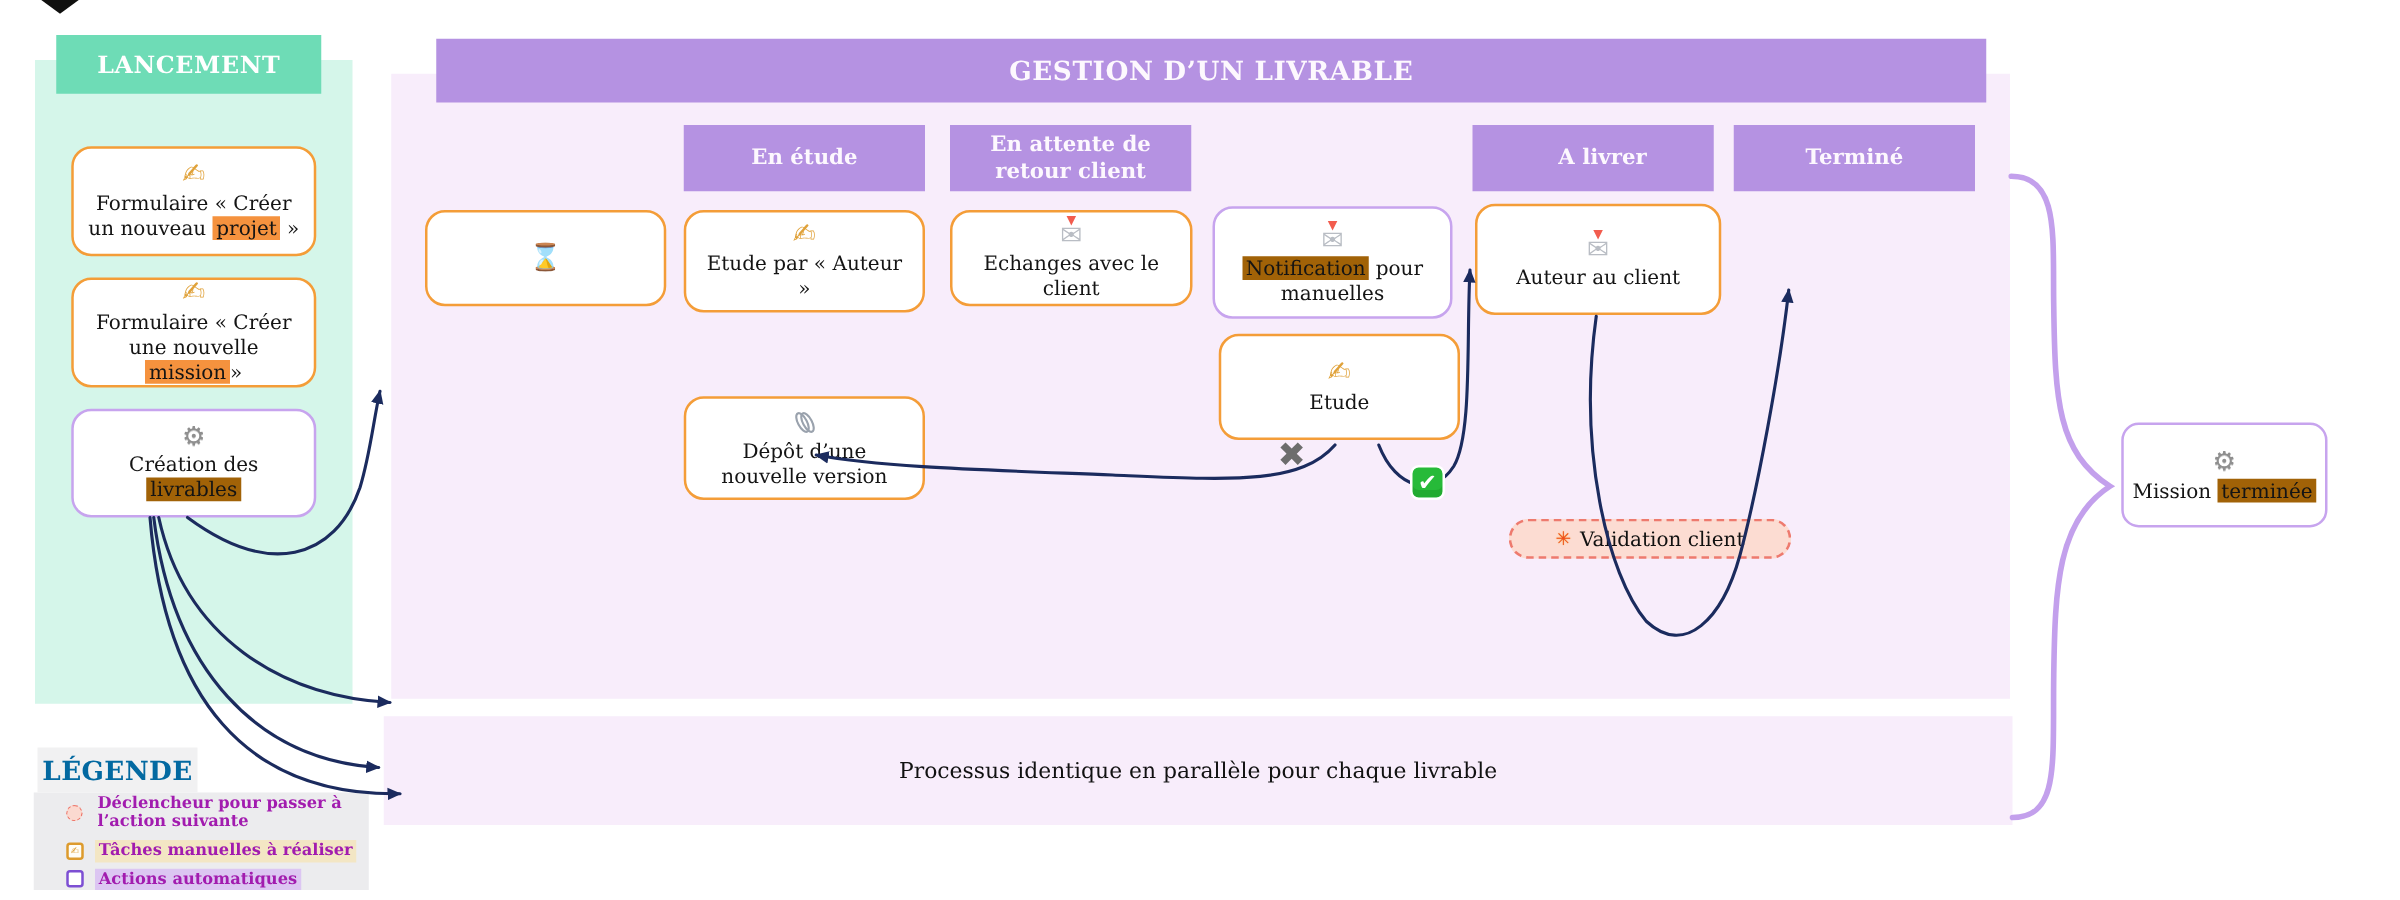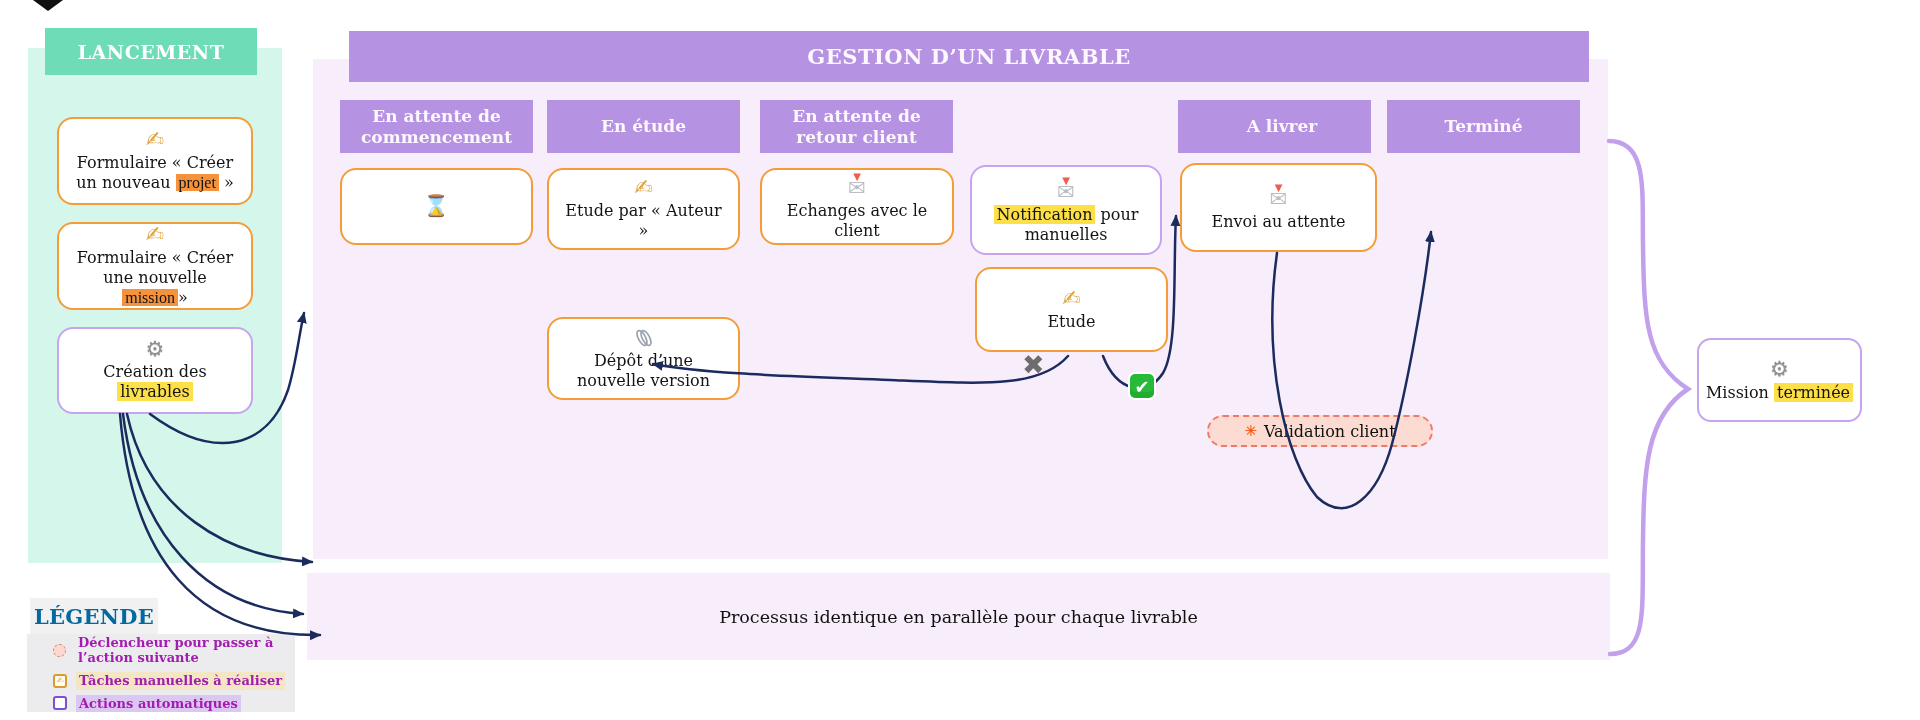--- a/index.html
+++ b/index.html
@@ -23,22 +23,22 @@
     display:flex; align-items:center; justify-content:center; font-size:17.5px; color:#111; z-index:1;}
   
   .col-header { position:absolute; top:100px; height:53px; width:193px; background:#b592e2;
     color:#fdf8fe; font-weight:bold; font-size:17px; line-height:1.18; text-align:center;
     display:flex; align-items:center; justify-content:center; z-index:2; padding:0 6px;}
   
   .card { position:absolute; background:#fff; border:2.5px solid #f49d38; border-radius:16px;
     display:flex; flex-direction:column; align-items:center; justify-content:center;
     text-align:center; font-size:16px; line-height:1.25; padding:5px 10px; gap:2px; z-index:2;}
   .card.purple { border-color:#c7a4ee; }
-  .hl-orange { background:#f5923e; padding:0 3px;font-family:Liberation Serif, serif; }
-  .hl-purple { background:#fde047; padding:0 3px; }
+  .hl-orange { background:#f5923e; padding:0 3px; }
+  .hl-purple { background:#a16207; padding:0 3px; }
   
   .ic { font-family:"DejaVu Sans", "Liberation Sans", sans-serif; line-height:1; display:block; }
   .ic-hand { color:#e0a23a; font-size:22px; }
   .ic-gear { color:#8f8f8f; font-size:21px; text-shadow:0 1px 0 #cfcfcf; }
   .ic-hour { color:#7b4f35; font-size:21px; }
   .mailwrap { display:flex; flex-direction:column; align-items:center; line-height:1; }
   .mail-arrow { font-family:"DejaVu Sans",sans-serif; color:#f25c4e; font-size:10px; margin-bottom:-4px; position:relative; z-index:1;}
   .mail-env { font-family:"DejaVu Sans",sans-serif; color:#b9bdc4; font-size:21px; }
   .clip-svg { display:block; }
   
@@ -100,23 +100,20 @@
   <div class="card purple" style="left:57px; top:327px; width:196px; height:87px;">
     <span class="ic ic-gear">⚙</span>
     <div><span>Création des </span><span class="hl-purple">livrables</span><span></span></div>
   </div>
 
   <div class="main-panel"></div>
   <div class="main-header">
     <span>GESTION D’UN LIVRABLE</span>
   </div>
 
-  <div class="col-header" style="left:340px;">
-      <span>En attente de commencement</span>
-    </div>
   <div class="col-header" style="left:547px;">
       <span>En étude</span>
     </div>
   <div class="col-header" style="left:760px;">
       <span>En attente de retour client</span>
     </div>
   <div class="col-header" style="left:1178px;padding-left:21px;">
       <span>A livrer</span>
     </div>
   <div class="col-header" style="left:1387px;">
@@ -146,21 +143,21 @@
         <span class="mail-env">✉</span>
       </span>
     <div><span></span><span class="hl-purple">Notification</span><span> pour manuelles</span></div>
   </div>
 
   <div class="card" style="left:1180px; top:163px; width:197px; height:89px;">
     <span class="mailwrap">
         <span class="mail-arrow">▼</span>
         <span class="mail-env">✉</span>
       </span>
-    <div>Envoi au attente</div>
+    <div>Auteur au client</div>
   </div>
 
   <div class="card" style="left:547px; top:270px; width:193px; height:83px;margin-top:47px;">
     <svg class="clip-svg" width="24" height="22" viewBox="0 0 24 22">
       <g fill="none" stroke="#9aa2ad" stroke-width="1.7">
         <ellipse cx="10" cy="11" rx="3.6" ry="8.2" transform="rotate(-28 10 11)"></ellipse>
         <ellipse cx="14" cy="11" rx="3.6" ry="8.2" transform="rotate(-28 14 11)"></ellipse>
       </g>
     </svg>
     <div>Dépôt d’une nouvelle version</div>

